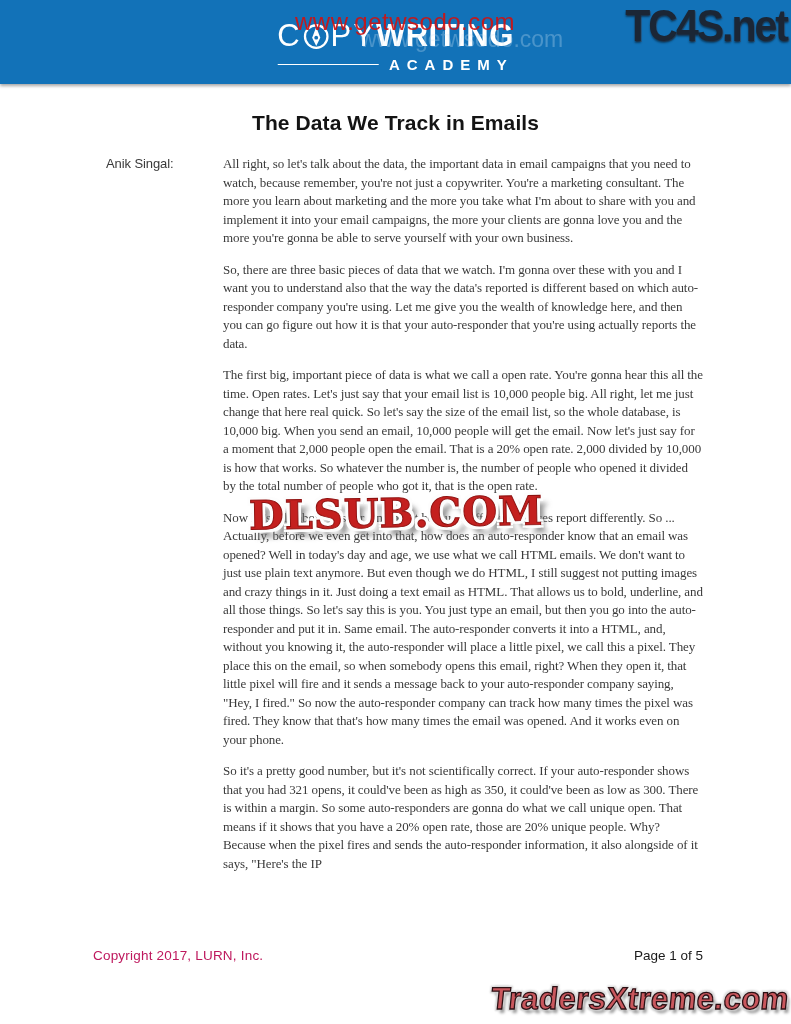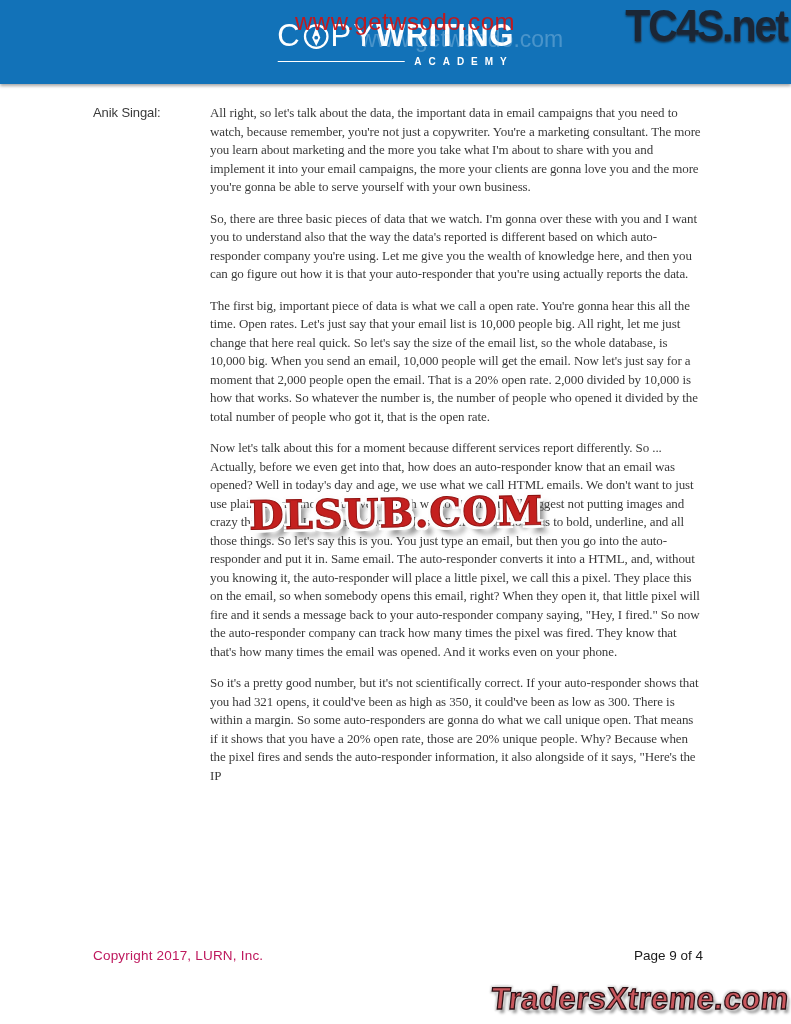--- a/index.html
+++ b/index.html
@@ -19,21 +19,21 @@
     position:absolute; left:50%; top:20px; transform:translateX(-50%);
     color:#fff; text-align:center; white-space:nowrap;
   }
   .logo-main { font-size:31px; line-height:32px; letter-spacing:1px; display:flex; align-items:center; }
   .logo-copy { font-weight:400; display:flex; align-items:center; letter-spacing:2px; }
   .logo-writing { font-weight:700; letter-spacing:0.5px; }
   .o-icon { display:inline-block; width:27px; height:27px; margin:0 1px; }
   .o-icon svg { display:block; width:100%; height:100%; }
   .logo-sub { display:flex; align-items:center; margin-top:3px; }
   .logo-rule { flex:1 1 auto; height:0; border-top:1.5px solid #fff; margin-right:10px; }
-  .logo-academy { font-size:10px; font-weight:700; letter-spacing:7px; padding-top:1px; }
+  .logo-academy { font-size:15px; font-weight:700; letter-spacing:7px; padding-top:1px; }
   .wm-red {
     position:absolute; left:295px; top:8px; z-index:3;
     font-size:24px; font-weight:400; letter-spacing:0.5px;
     color:rgba(205,18,18,.92); white-space:nowrap;
   }
   .wm-faint {
     position:absolute; left:360px; top:26px; z-index:2;
     font-size:23px; color:rgba(205,228,245,.30); white-space:nowrap;
   }
   .tc4s {
@@ -46,21 +46,21 @@
   
   .doc-title {
     margin-top:27px; text-align:center;
     font-size:21px; font-weight:700; color:#141414; letter-spacing:0.1px;
   }
   
   .transcript {
     display:flex; margin:20px 88px 0 93px;
     font-size:13px; line-height:18.5px; color:#3a3a3a; letter-spacing:-0.1px;
   }
-  .speaker-col { flex:0 0 117px; }
+  .speaker-col { flex:0 0 117px;margin-left:13px; }
   .content-col { flex:1 1 auto; max-width:500px;font-family:Liberation Serif, serif; }
   .content-col p { margin:0 0 13px 0; }
   
   .wm-dlsub {
     position:absolute; left:249px; top:489px; z-index:5;
     font-family:"DejaVu Serif", serif; font-weight:700;
     font-size:40px; letter-spacing:1px; white-space:nowrap;
     color:#c4201f; transform:rotate(-1deg);
     -webkit-text-stroke:1px #8e1211;
     text-shadow:
@@ -110,34 +110,35 @@
       </div>
       <div class="logo-sub">
         <span class="logo-rule"></span>
         <span class="logo-academy">ACADEMY</span>
       </div>
     </div>
     <div class="wm-red">www.getwsodo.com</div>
     <div class="tc4s">TC4S.net</div>
   </div>
 
+  <div class="doc-title">The Data We Track in Emails</div>
 
   <div class="transcript">
     <div class="speaker-col">Anik Singal:</div>
     <div class="content-col">
       <p>All right, so let's talk about the data, the important data in email campaigns that you need to watch, because remember, you're not just a copywriter. You're a marketing consultant. The more you learn about marketing and the more you take what I'm about to share with you and implement it into your email campaigns, the more your clients are gonna love you and the more you're gonna be able to serve yourself with your own business.</p>
       <p>So, there are three basic pieces of data that we watch. I'm gonna over these with you and I want you to understand also that the way the data's reported is different based on which auto-responder company you're using. Let me give you the wealth of knowledge here, and then you can go figure out how it is that your auto-responder that you're using actually reports the data.</p>
       <p>The first big, important piece of data is what we call a open rate. You're gonna hear this all the time. Open rates. Let's just say that your email list is 10,000 people big. All right, let me just change that here real quick. So let's say the size of the email list, so the whole database, is 10,000 big. When you send an email, 10,000 people will get the email. Now let's just say for a moment that 2,000 people open the email. That is a 20% open rate. 2,000 divided by 10,000 is how that works. So whatever the number is, the number of people who opened it divided by the total number of people who got it, that is the open rate.</p>
       <p>Now let's talk about this for a moment because different services report differently. So ... Actually, before we even get into that, how does an auto-responder know that an email was opened? Well in today's day and age, we use what we call HTML emails. We don't want to just use plain text anymore. But even though we do HTML, I still suggest not putting images and crazy things in it. Just doing a text email as HTML. That allows us to bold, underline, and all those things. So let's say this is you. You just type an email, but then you go into the auto-responder and put it in. Same email. The auto-responder converts it into a HTML, and, without you knowing it, the auto-responder will place a little pixel, we call this a pixel. They place this on the email, so when somebody opens this email, right? When they open it, that little pixel will fire and it sends a message back to your auto-responder company saying, "Hey, I fired." So now the auto-responder company can track how many times the pixel was fired. They know that that's how many times the email was opened. And it works even on your phone.</p>
       <p>So it's a pretty good number, but it's not scientifically correct. If your auto-responder shows that you had 321 opens, it could've been as high as 350, it could've been as low as 300. There is within a margin. So some auto-responders are gonna do what we call unique open. That means if it shows that you have a 20% open rate, those are 20% unique people. Why? Because when the pixel fires and sends the auto-responder information, it also alongside of it says, "Here's the IP</p>
     </div>
   </div>
 
   <div class="wm-dlsub">DLSUB.COM</div>
 
   <div class="footer">
     <span class="copyright">Copyright 2017, LURN, Inc.</span>
-    <span class="page-num">Page 9 of 4</span>
+    <span class="page-num">Page 1 of 5</span>
   </div>
 
   <div class="wm-traders">TradersXtreme.com</div>
 
 </div>
 
 </body></html>

